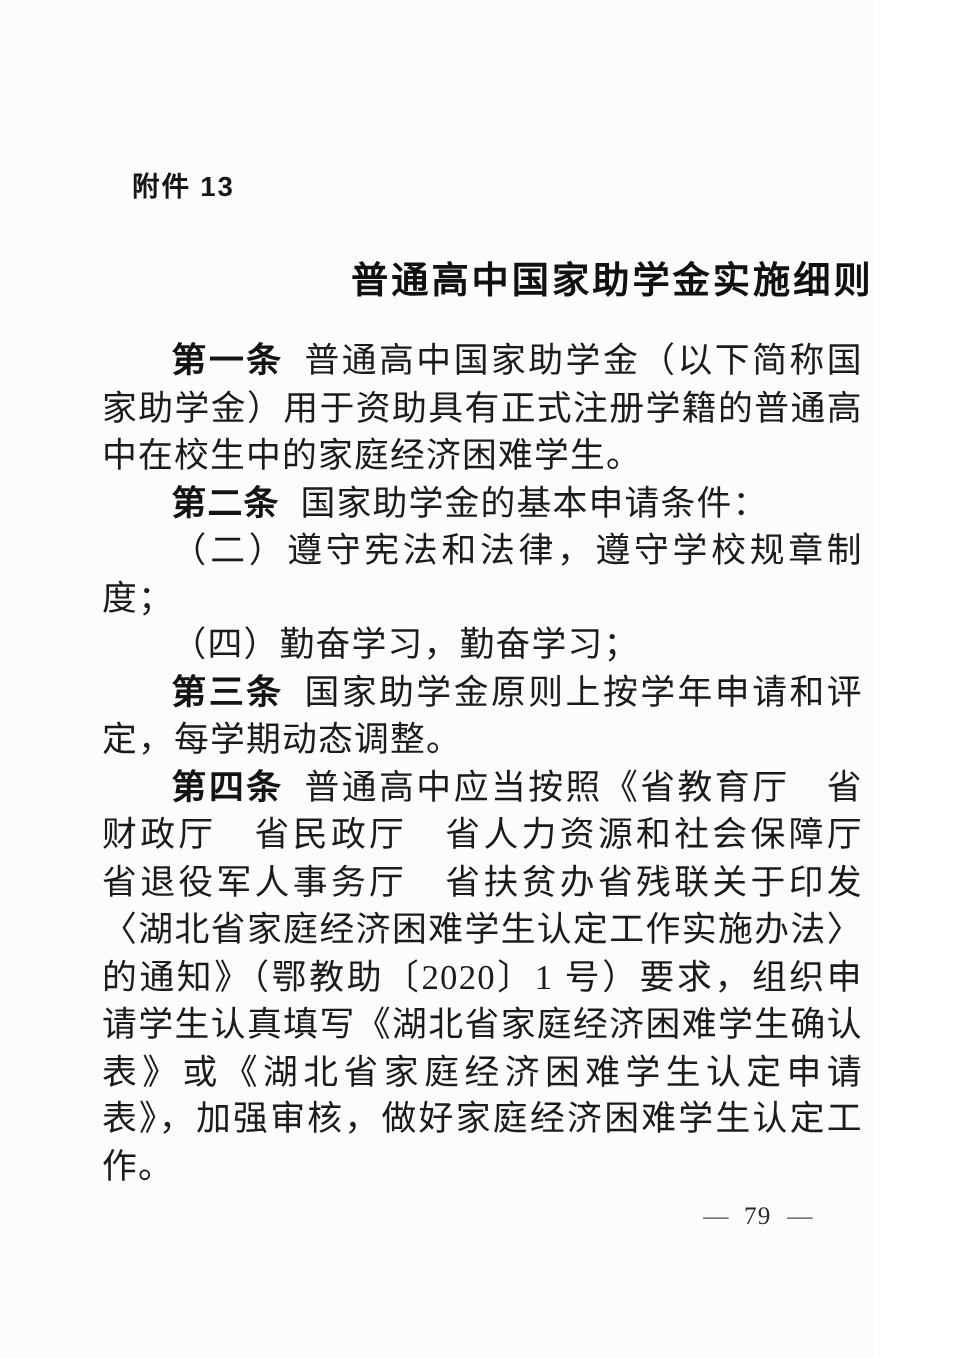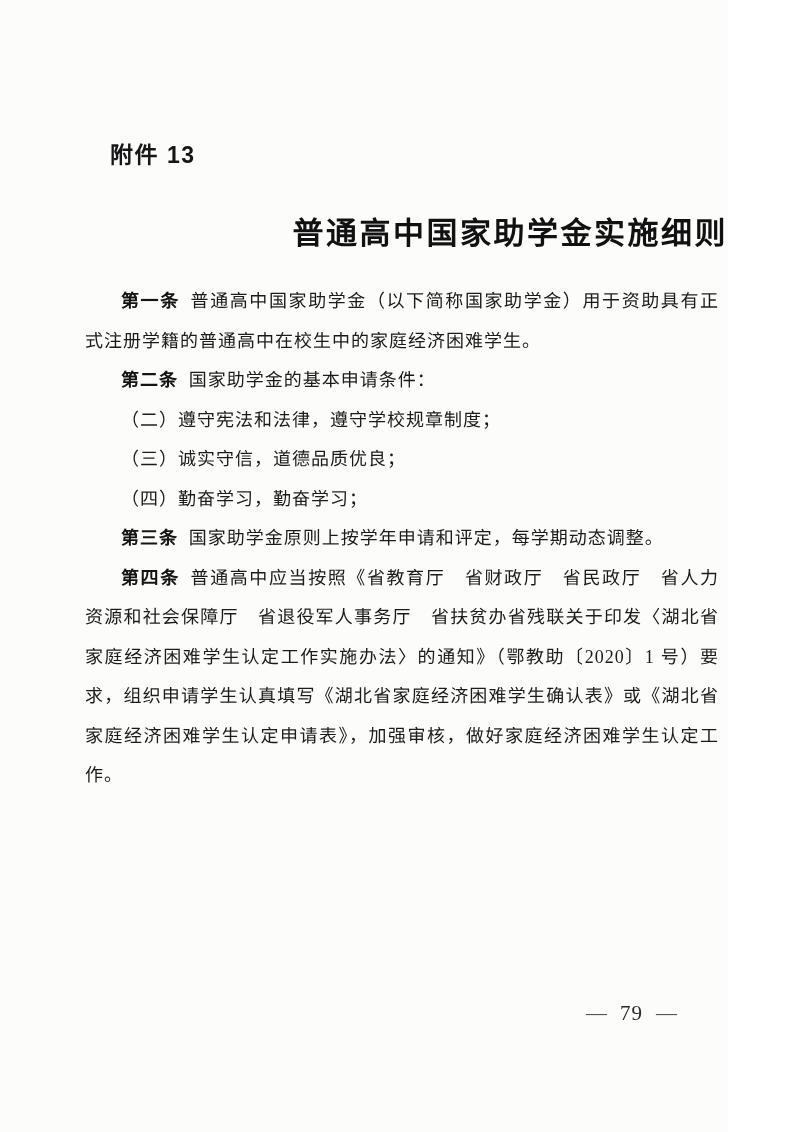--- a/index.html
+++ b/index.html
@@ -40,21 +40,21 @@
     font-weight: bold;
     letter-spacing: 2.5px;
     color: #111111;
     font-family: "Liberation Serif", "DejaVu Serif", serif;
   }
   .doc-body {
     position: absolute;
     left: 85px;
     top: 282px;
     width: 634px;
-    font-size: 18px;
+    font-size: 29px;
     line-height: 39.5px;
     letter-spacing: 1px;
     text-align: justify;
     color: #1b1b1b;
   }
   .doc-body p {
     margin: 0;
     padding: 0;
     text-indent: 2em;
   }
@@ -98,21 +98,20 @@
 
   <div class="doc-body">
 
     <p><span class="article-label">第一条</span><span>普通高中国家助学金（以下简称国家助学金）用于资助具有正式注册学籍的普通高中在校生中的家庭经济困难学生。</span></p>
 
     <p><span class="article-label">第二条</span><span>国家助学金的基本申请条件：</span></p>
 
 
     <p><span class="article-label"></span><span>（二）遵守宪法和法律，遵守学校规章制度；</span></p>
 
-    <p><span class="article-label"></span><span>（三）诚实守信，道德品质优良；</span></p>
 
     <p><span class="article-label"></span><span>（四）勤奋学习，勤奋学习；</span></p>
 
 
     <p><span class="article-label">第三条</span><span>国家助学金原则上按学年申请和评定，每学期动态调整。</span></p>
 
     <p><span class="article-label">第四条</span><span>普通高中应当按照《省教育厅　省财政厅　省民政厅　省人力资源和社会保障厅　省退役军人事务厅　省扶贫办省残联关于印发〈湖北省家庭经济困难学生认定工作实施办法〉的通知》（鄂教助〔2020〕1 号）要求，组织申请学生认真填写《湖北省家庭经济困难学生确认表》或《湖北省家庭经济困难学生认定申请表》，加强审核，做好家庭经济困难学生认定工作。</span></p>
 
 
   </div>

